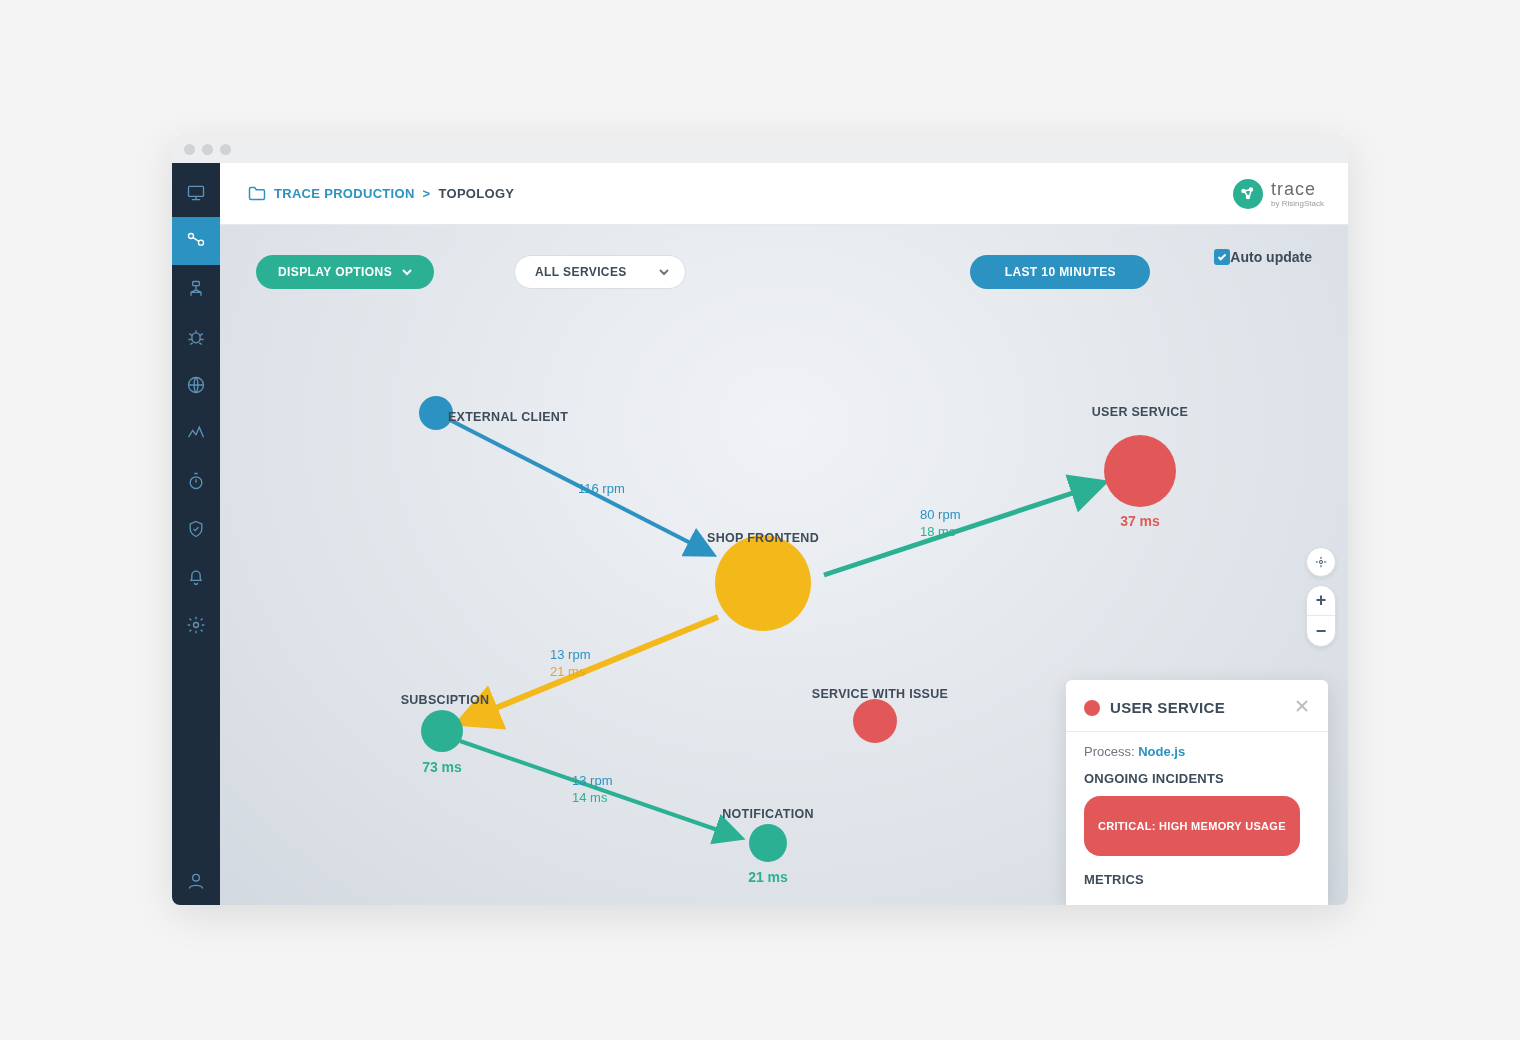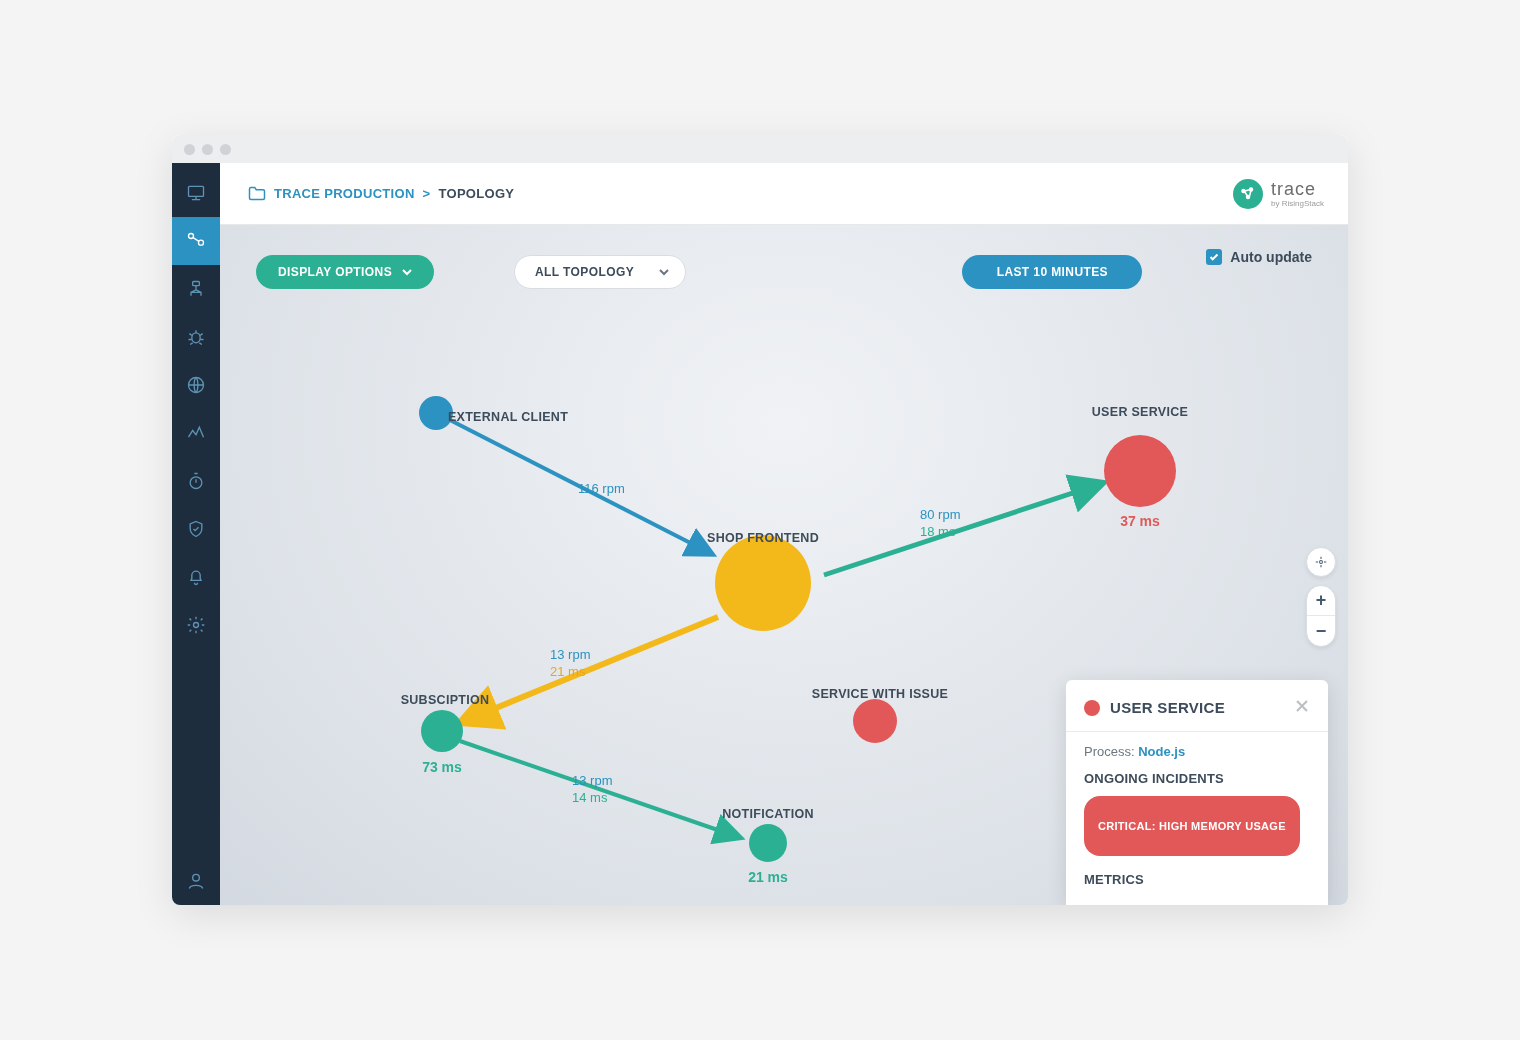--- a/index.html
+++ b/index.html
@@ -106,21 +106,21 @@
   .btn-green .chev { margin-left: 10px; }
   .btn-white {
     background: #fff; color: #3d4b5a;
     border: 1px solid #d8dde2;
     width: 172px;
     justify-content: space-between;
     padding: 0 16px 0 20px;
   }
   .btn-blue { background: #2b92c1; color: #fff; width: 180px; }
   .toolbar-gap { flex: 1; }
-  .auto-update { display: flex; align-items: center; gap: 8px; color: #3d4b5a; font-size: 14px; font-weight: 600; }
+  .auto-update { display: flex; align-items: center; color: #3d4b5a; font-size: 14px; font-weight: 600; }
   .checkbox {
     width: 16px; height: 16px; border-radius: 3px;
     background: #2b92c1; display: inline-flex;
     align-items: center; justify-content: center; color: #fff;
   }
   
   .canvas { position: relative; flex: 1; }
   .canvas svg.diagram { position: absolute; inset: 0; width: 100%; height: 100%; }
   .node-label {
     position: absolute;
@@ -313,21 +313,21 @@
 
       <div class="toolbar">
         <button class="btn btn-green">
           <span>DISPLAY OPTIONS</span>
           <svg class="chev" width="10" height="10" viewBox="0 0 10 10">
               <path d="M1 3l4 4 4-4" fill="none" stroke="#fff" stroke-width="2"></path>
             </svg>
         </button>
         <div style="width:80px"></div>
         <button class="btn btn-white">
-          <span>ALL TOPOLOGY</span>
+          <span>ALL SERVICES</span>
           <svg class="chev" width="10" height="10" viewBox="0 0 10 10">
               <path d="M1 3l4 4 4-4" fill="none" stroke="#6d7680" stroke-width="2"></path>
             </svg>
         </button>
         <div class="toolbar-gap"></div>
         <button class="btn btn-blue">
           <span>LAST 10 MINUTES</span>
         </button>
         <div style="width:64px"></div>
         <label class="auto-update">

